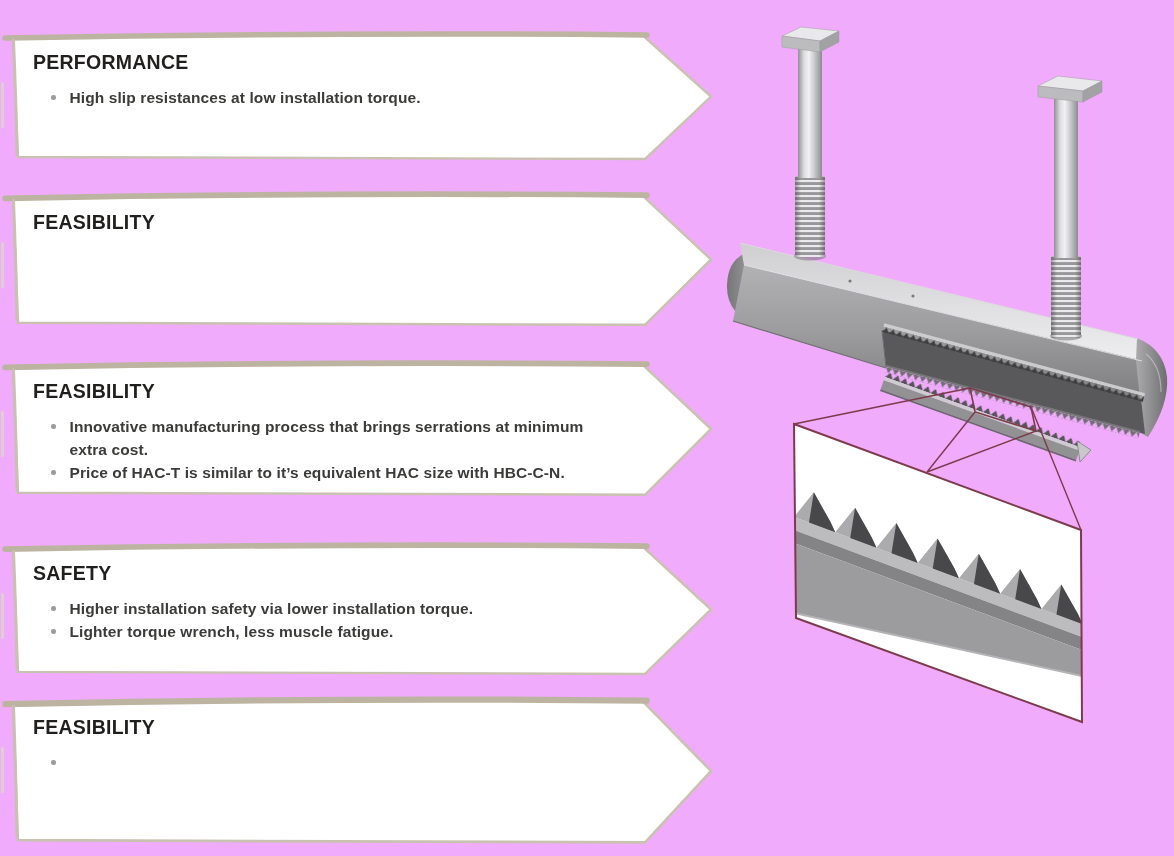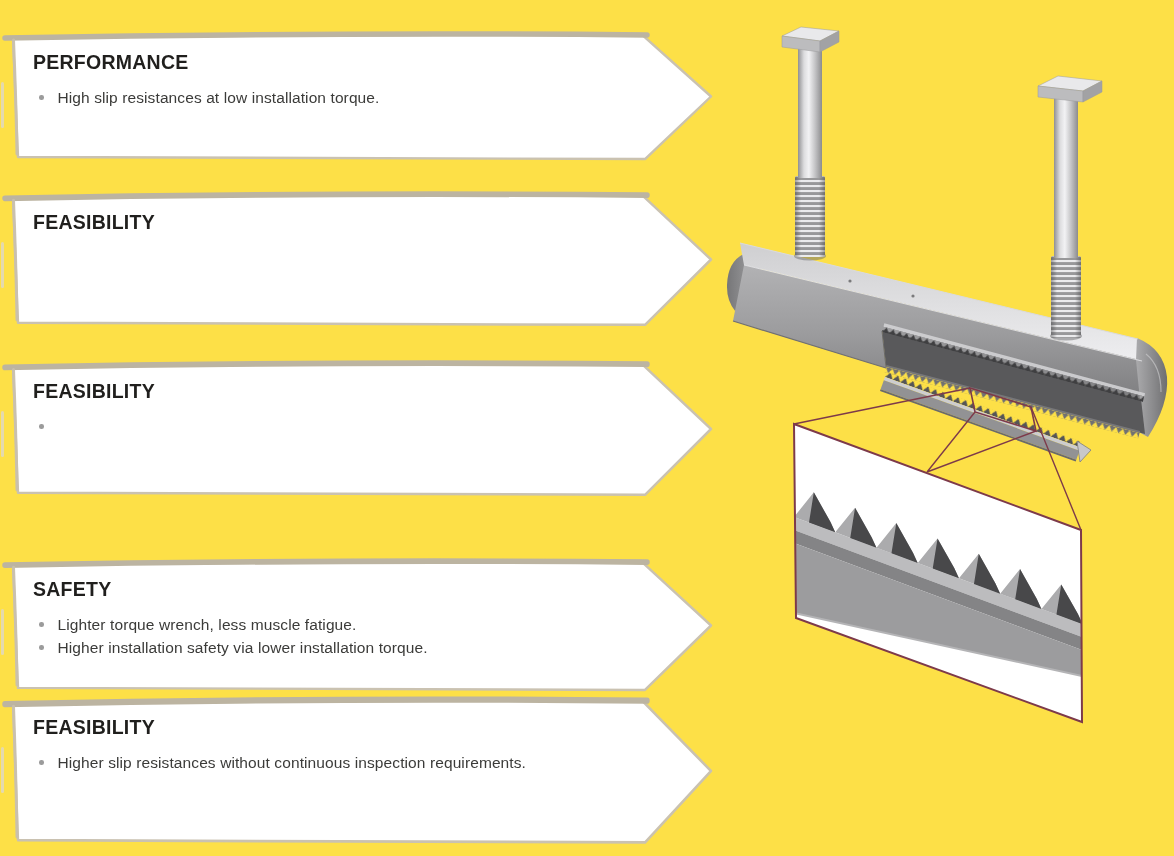--- a/index.html
+++ b/index.html
@@ -1,41 +1,41 @@
 <!DOCTYPE html>
 <html><head>
 <meta charset="utf-8">
 <style>
   html,body{margin:0;padding:0;background:#ffffff;}
   .page{
     position:relative;
     width:1174px;height:856px;
-    background:#fde047;
+    background:#f0abfc;
     overflow:hidden;
     font-family:"Liberation Sans", sans-serif;
   }
   
   .banner{position:absolute;left:0;width:714px;}
   .banner svg.shape{position:absolute;inset:0;width:100%;height:100%;}
   .banner::before{
     content:"";position:absolute;left:1px;top:52px;height:46px;width:3px;
     background:#ddd7c8;opacity:.8;border-radius:2px;
   }
   .b1{top:30px;height:133px;}
   .b2{top:190px;height:139px;}
   .b3{top:359px;height:140px;}
-  .b4{top:557px;height:137px;}
+  .b4{top:541px;height:137px;}
   .b5{top:695px;height:152px;}
   .bc{position:absolute;left:33px;top:21px;right:95px;}
   .bc h2{
     margin:0 0 12px 0;
     font-size:19.5px;font-weight:700;letter-spacing:.25px;
     color:#201f1d;
   }
-  .bc ul{margin:0;padding:0;list-style:none;}
+  .bc ul{margin:12px;padding:0;list-style:none;font-weight:bold;}
   .bc li{display:flex;align-items:flex-start;}
   .dot{
     flex:none;width:4.5px;height:4.5px;border-radius:50%;
     background:#9b9b9b;margin:9px 14px 0 6px;
   }
   .bt{
     font-size:15.5px;line-height:23px;color:#3b3b39;
     white-space:pre-line;letter-spacing:.1px;
   }
   
@@ -78,58 +78,63 @@
     <svg class="shape" viewBox="0 0 714 134" preserveAspectRatio="none" aria-hidden="true">
       <polygon points="13,7 641,4 711,67 645,130 18,128" fill="#ffffff" stroke="#cac2b1" stroke-width="2.4" stroke-linejoin="round"></polygon>
       <path d="M5 8 Q330 2 647 5" stroke="#bcb4a1" stroke-width="5.5" fill="none" stroke-linecap="round"></path>
       <path d="M13.5 10 Q16 70 17 125" stroke="#c8c0ae" stroke-width="3" fill="none" stroke-linecap="round" opacity=".95"></path>
     </svg>
     <div class="bc">
       <h2>FEASIBILITY</h2>
       <ul>
         <li>
             <span class="dot"></span>
+            <span class="bt">Innovative manufacturing process that brings serrations at minimum
+extra cost.</span>
+          </li>
+        <li>
+            <span class="dot"></span>
+            <span class="bt">Price of HAC-T is similar to it’s equivalent HAC size with HBC-C-N.</span>
           </li>
       </ul>
     </div>
   </section>
 
   <section class="banner b4">
     <svg class="shape" viewBox="0 0 714 134" preserveAspectRatio="none" aria-hidden="true">
       <polygon points="13,7 641,4 711,67 645,130 18,128" fill="#ffffff" stroke="#cac2b1" stroke-width="2.4" stroke-linejoin="round"></polygon>
       <path d="M5 8 Q330 2 647 5" stroke="#bcb4a1" stroke-width="5.5" fill="none" stroke-linecap="round"></path>
       <path d="M13.5 10 Q16 70 17 125" stroke="#c8c0ae" stroke-width="3" fill="none" stroke-linecap="round" opacity=".95"></path>
     </svg>
     <div class="bc">
       <h2>SAFETY</h2>
       <ul>
         <li>
             <span class="dot"></span>
+            <span class="bt">Higher installation safety via lower installation torque.</span>
+          </li>
+        <li>
+            <span class="dot"></span>
             <span class="bt">Lighter torque wrench, less muscle fatigue.</span>
           </li>
-        <li>
-            <span class="dot"></span>
-            <span class="bt">Higher installation safety via lower installation torque.</span>
-          </li>
       </ul>
     </div>
   </section>
 
   <section class="banner b5">
     <svg class="shape" viewBox="0 0 714 134" preserveAspectRatio="none" aria-hidden="true">
       <polygon points="13,7 641,4 711,67 645,130 18,128" fill="#ffffff" stroke="#cac2b1" stroke-width="2.4" stroke-linejoin="round"></polygon>
       <path d="M5 8 Q330 2 647 5" stroke="#bcb4a1" stroke-width="5.5" fill="none" stroke-linecap="round"></path>
       <path d="M13.5 10 Q16 70 17 125" stroke="#c8c0ae" stroke-width="3" fill="none" stroke-linecap="round" opacity=".95"></path>
     </svg>
     <div class="bc">
       <h2>FEASIBILITY</h2>
       <ul>
         <li>
             <span class="dot"></span>
-            <span class="bt">Higher slip resistances without continuous inspection requirements.</span>
           </li>
       </ul>
     </div>
   </section>
 
   <svg class="illus" viewBox="0 0 474 740" aria-hidden="true">
     <defs>
       <linearGradient id="gShaft" x1="0" y1="0" x2="1" y2="0">
         <stop offset="0" stop-color="#909092"></stop>
           <stop offset=".25" stop-color="#dcdcde"></stop>

